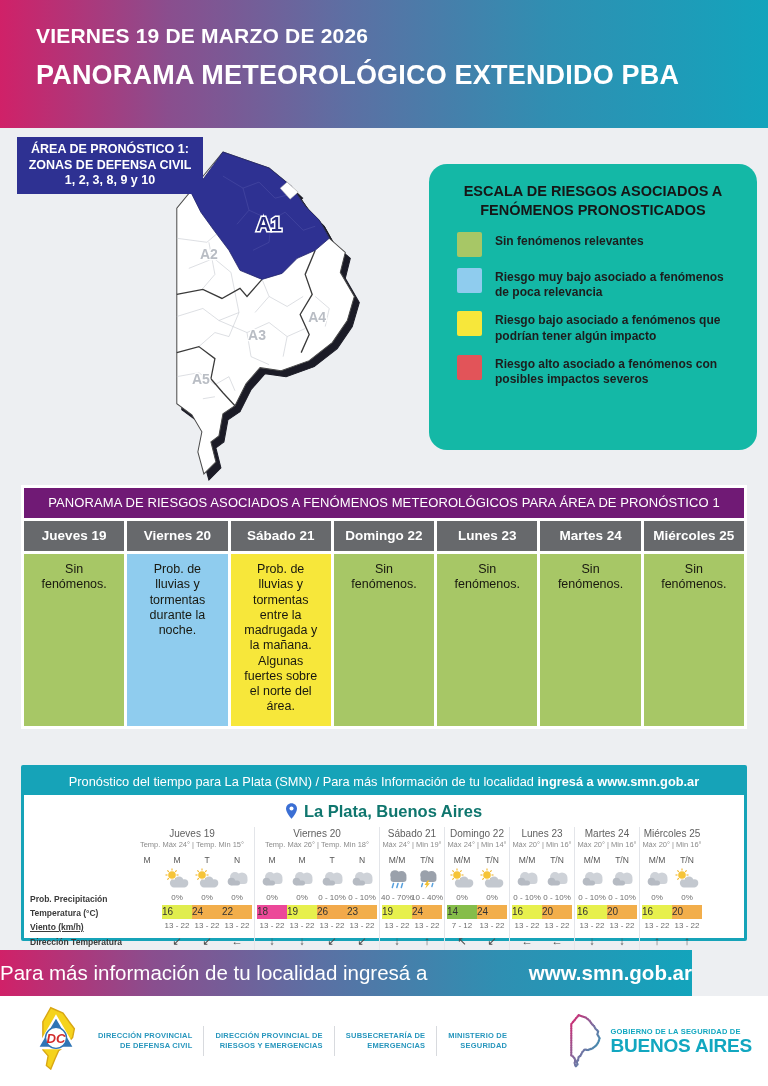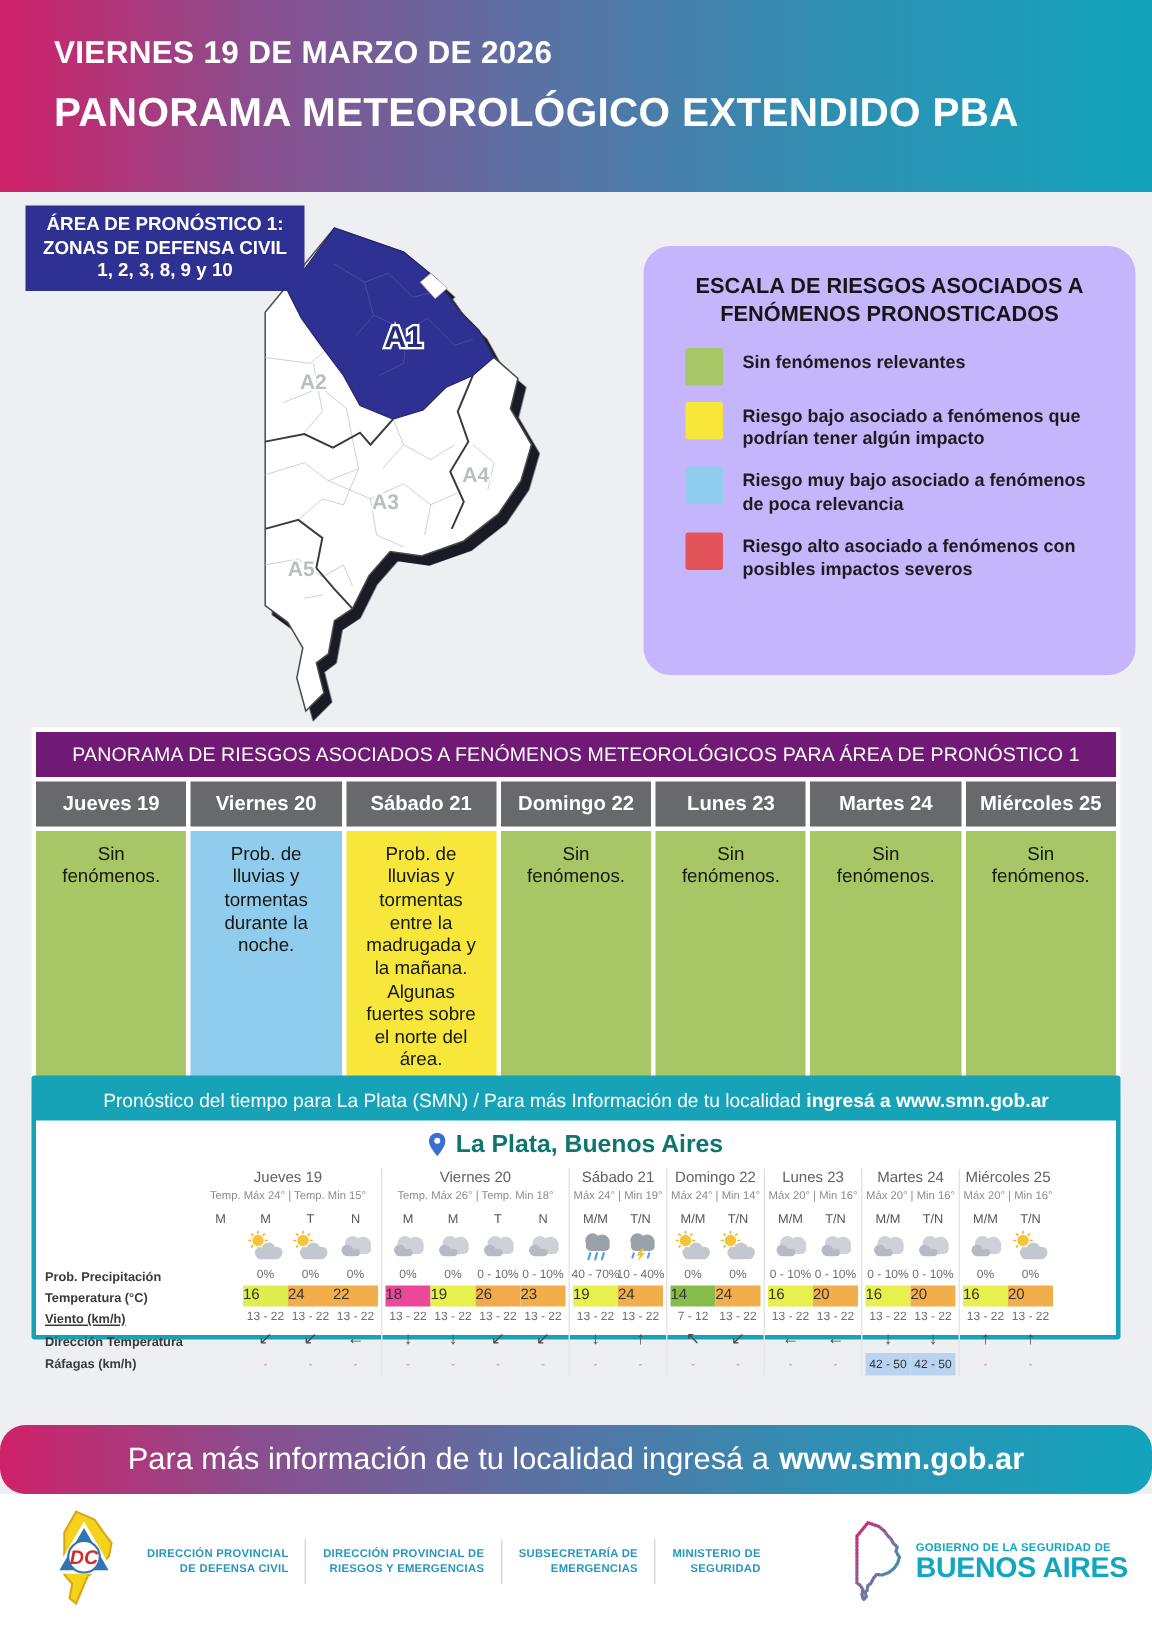--- a/index.html
+++ b/index.html
@@ -14,39 +14,39 @@
   .hdr-title{font-size:27px;font-weight:bold;margin-top:12px;letter-spacing:.2px;}
 
   
   .map-label{position:absolute;left:17px;top:137px;width:182px;background:#2e3192;color:#fff;
        font-size:12.5px;font-weight:bold;text-align:center;line-height:1.25;padding:5px 2px;z-index:3;}
   .bamap{position:absolute;left:116px;top:146px;width:256px;height:336px;z-index:2;
        filter:drop-shadow(5px 6px 0px #1b1b26);}
   .bamap text{font-family:"Liberation Sans",sans-serif;font-weight:bold;text-anchor:middle;paint-order:stroke;}
 
   
-  .legend{position:absolute;left:429px;top:164px;width:328px;min-height:286px;background:#c4b5fd;
+  .legend{position:absolute;left:429px;top:164px;width:328px;min-height:286px;background:#14b8a6;
        border-radius:18px;box-sizing:border-box;padding:18px 16px 2px 16px;z-index:1;}
   .legend-title{font-size:14.5px;font-weight:bold;color:#161616;text-align:center;line-height:1.3;margin:0 10px 12px 10px;}
   .leg-item{display:flex;align-items:flex-start;gap:13px;margin:0 0 11px 12px;}
   .leg-sw{width:25px;height:25px;border-radius:2px;flex:0 0 25px;}
   .leg-tx{font-size:12px;font-weight:bold;color:#1d1d1d;line-height:1.28;padding-top:2px;}
 
   
   .risk{position:absolute;left:21px;top:485px;width:726px;background:#fff;padding:3px;box-sizing:border-box;}
   .risk-title{height:30px;line-height:30px;background:#701a75;color:#fff;text-align:center;
        font-size:13px;font-weight:500;letter-spacing:.1px;margin-bottom:3px;}
   .risk-grid{display:grid;grid-template-columns:repeat(7,1fr);gap:3px;}
   .risk-col{display:flex;flex-direction:column;gap:3px;}
   .risk-day{height:30px;line-height:30px;background:#67696c;color:#fff;text-align:center;font-size:13.5px;font-weight:bold;}
   .risk-cell{height:172px;box-sizing:border-box;padding:8px 9px;font-size:12.5px;color:#18180f;
        text-align:center;line-height:1.22;font-weight:500;}
 
   
-  .smn{position:absolute;left:21px;top:717px;width:726px;height:176px;background:#fff;
+  .smn{position:absolute;left:21px;top:765px;width:726px;height:176px;background:#fff;
        border:3px solid #16a3b8;box-sizing:border-box;border-radius:2px;}
   .smn-bar{height:27px;line-height:27px;background:#16a3b8;color:#fff;text-align:center;font-size:12.8px;}
   .smn-bar b{font-weight:bold;}
   .smn-loc{height:32px;display:flex;align-items:center;justify-content:center;gap:7px;
        font-size:16.5px;font-weight:bold;color:#0f766e;}
   .smn-table{display:flex;padding:0 0 0 6px;}
   .lblcol{width:100px;flex:0 0 100px;display:flex;flex-direction:column;}
   .lbl-spacer{height:64px;}
   .rowlbl{font-size:8.5px;font-weight:bold;color:#3a3a3a;white-space:nowrap;}
   .rl-pp{height:14px;line-height:16px;}
@@ -64,23 +64,23 @@
   .sc-h{height:11px;line-height:11px;font-size:8.5px;color:#555;}
   .sc-icon{height:25px;display:flex;align-items:center;justify-content:center;}
   .sc-pp{height:14px;line-height:14px;font-size:8px;color:#6e6e6e;white-space:nowrap;}
   .sc-t{height:14px;line-height:14px;font-size:10px;color:#333;width:100%;text-align:left;}
   .sc-w{height:14px;line-height:14px;font-size:8px;color:#6e6e6e;white-space:nowrap;}
   .sc-dir{height:17px;line-height:17px;font-size:11.5px;color:#4c4c4c;}
   .sc-raf{height:15px;line-height:15px;font-size:8px;color:#cf8a8a;width:100%;text-align:center;white-space:nowrap;}
   .sc-raf.hl{background:#b9d3f1;color:#333;}
 
   
-  .banner{position:absolute;left:0;top:950px;width:768px;height:46px;
+  .banner{position:absolute;left:0;top:950px;width:692px;height:46px;
        background:linear-gradient(90deg,#d02168 0%,#8a4e8e 22%,#5d6fa3 45%,#2f8fb2 72%,#13a4bc 100%);
-       color:#fff;display:flex;align-items:center;justify-content:center;font-size:20.5px;gap:7px;border-radius:17px;}
+       color:#fff;display:flex;align-items:center;justify-content:space-between;font-size:20.5px;gap:7px;}
   .banner b{font-weight:bold;}
 
   
   .bottom-white{position:absolute;left:0;top:996px;width:768px;height:90px;background:#fff;}
   .logos{position:absolute;left:0;top:1002px;width:768px;height:78px;display:flex;align-items:center;
        box-sizing:border-box;padding:0 16px 0 28px;}
   .orgs{display:flex;align-items:center;margin-left:14px;}
   .org{font-size:7.5px;font-weight:bold;color:#2796bd;text-align:right;line-height:1.35;letter-spacing:.2px;white-space:nowrap;}
   .org-div{width:1px;height:30px;background:#d8dade;margin:0 11px;}
   .gov{margin-left:auto;display:flex;align-items:center;gap:8px;}
@@ -146,26 +146,26 @@
   </svg>
 
   <div class="legend">
     <div class="legend-title">ESCALA DE RIESGOS ASOCIADOS A FENÓMENOS PRONOSTICADOS</div>
     <div>
         <div class="leg-item">
           <div class="leg-sw" style="background: rgb(167, 199, 102);"></div>
           <div class="leg-tx">Sin fenómenos relevantes</div>
         </div>
         <div class="leg-item">
+          <div class="leg-sw" style="background: rgb(143, 204, 238);"></div>
+          <div class="leg-tx">Riesgo muy bajo asociado a fenómenos de poca relevancia</div>
+        </div>
+        <div class="leg-item">
           <div class="leg-sw" style="background: rgb(247, 231, 58);"></div>
           <div class="leg-tx">Riesgo bajo asociado a fenómenos que podrían tener algún impacto</div>
-        </div>
-        <div class="leg-item">
-          <div class="leg-sw" style="background: rgb(143, 204, 238);"></div>
-          <div class="leg-tx">Riesgo muy bajo asociado a fenómenos de poca relevancia</div>
         </div>
         <div class="leg-item">
           <div class="leg-sw" style="background: rgb(226, 84, 89);"></div>
           <div class="leg-tx">Riesgo alto asociado a fenómenos con posibles impactos severos</div>
         </div>
       </div>
   </div>
 
   <div class="risk">
     <div class="risk-title">PANORAMA DE RIESGOS ASOCIADOS A FENÓMENOS METEOROLÓGICOS PARA ÁREA DE PRONÓSTICO 1</div>

